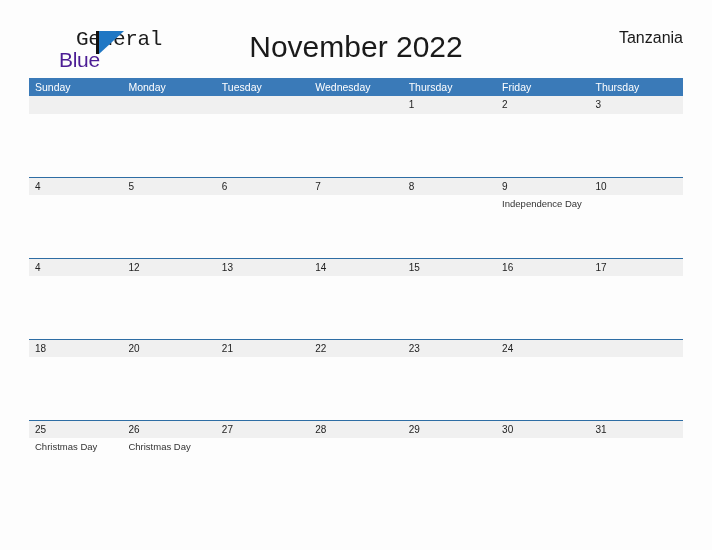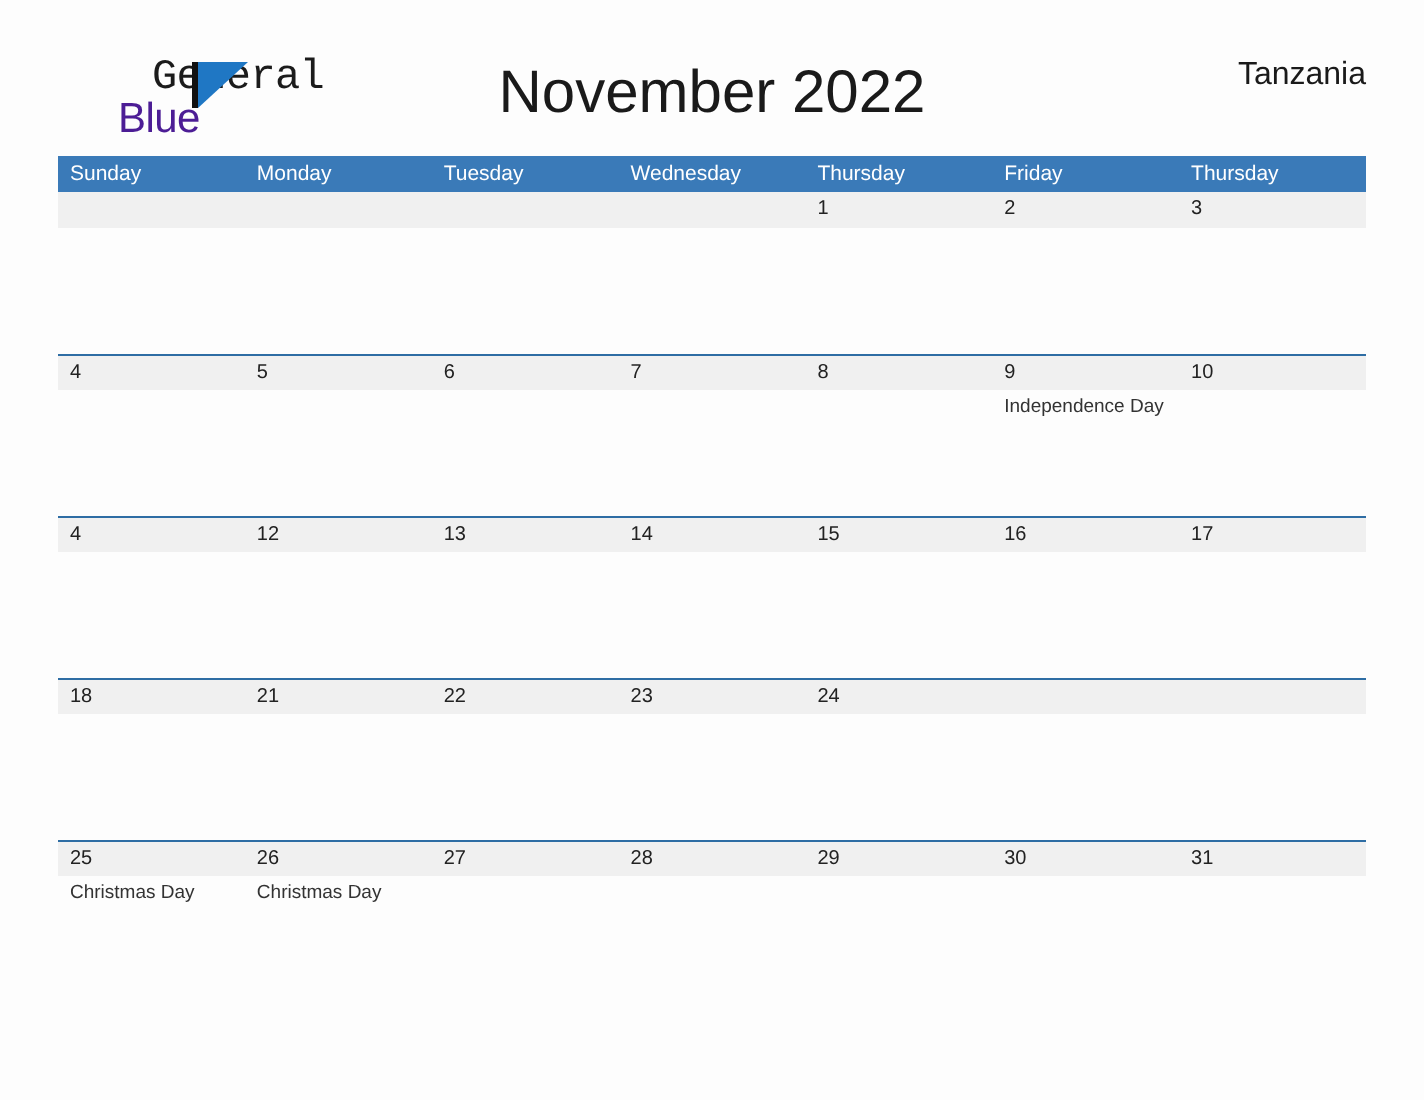--- a/index.html
+++ b/index.html
@@ -305,20 +305,21 @@
         </div>
       <div class="event-cell">
           <div class="event-text"></div>
         </div>
     </div>
   </div>
 
   <div class="week-row">
     <div class="dates-strip">
       <div class="day-num">18</div>
+      <div class="day-num">20</div>
       <div class="day-num">21</div>
       <div class="day-num">22</div>
       <div class="day-num">23</div>
       <div class="day-num">24</div>
     </div>
     <div class="events-strip">
       <div class="event-cell">
           <div class="event-text"></div>
         </div>
       <div class="event-cell">

